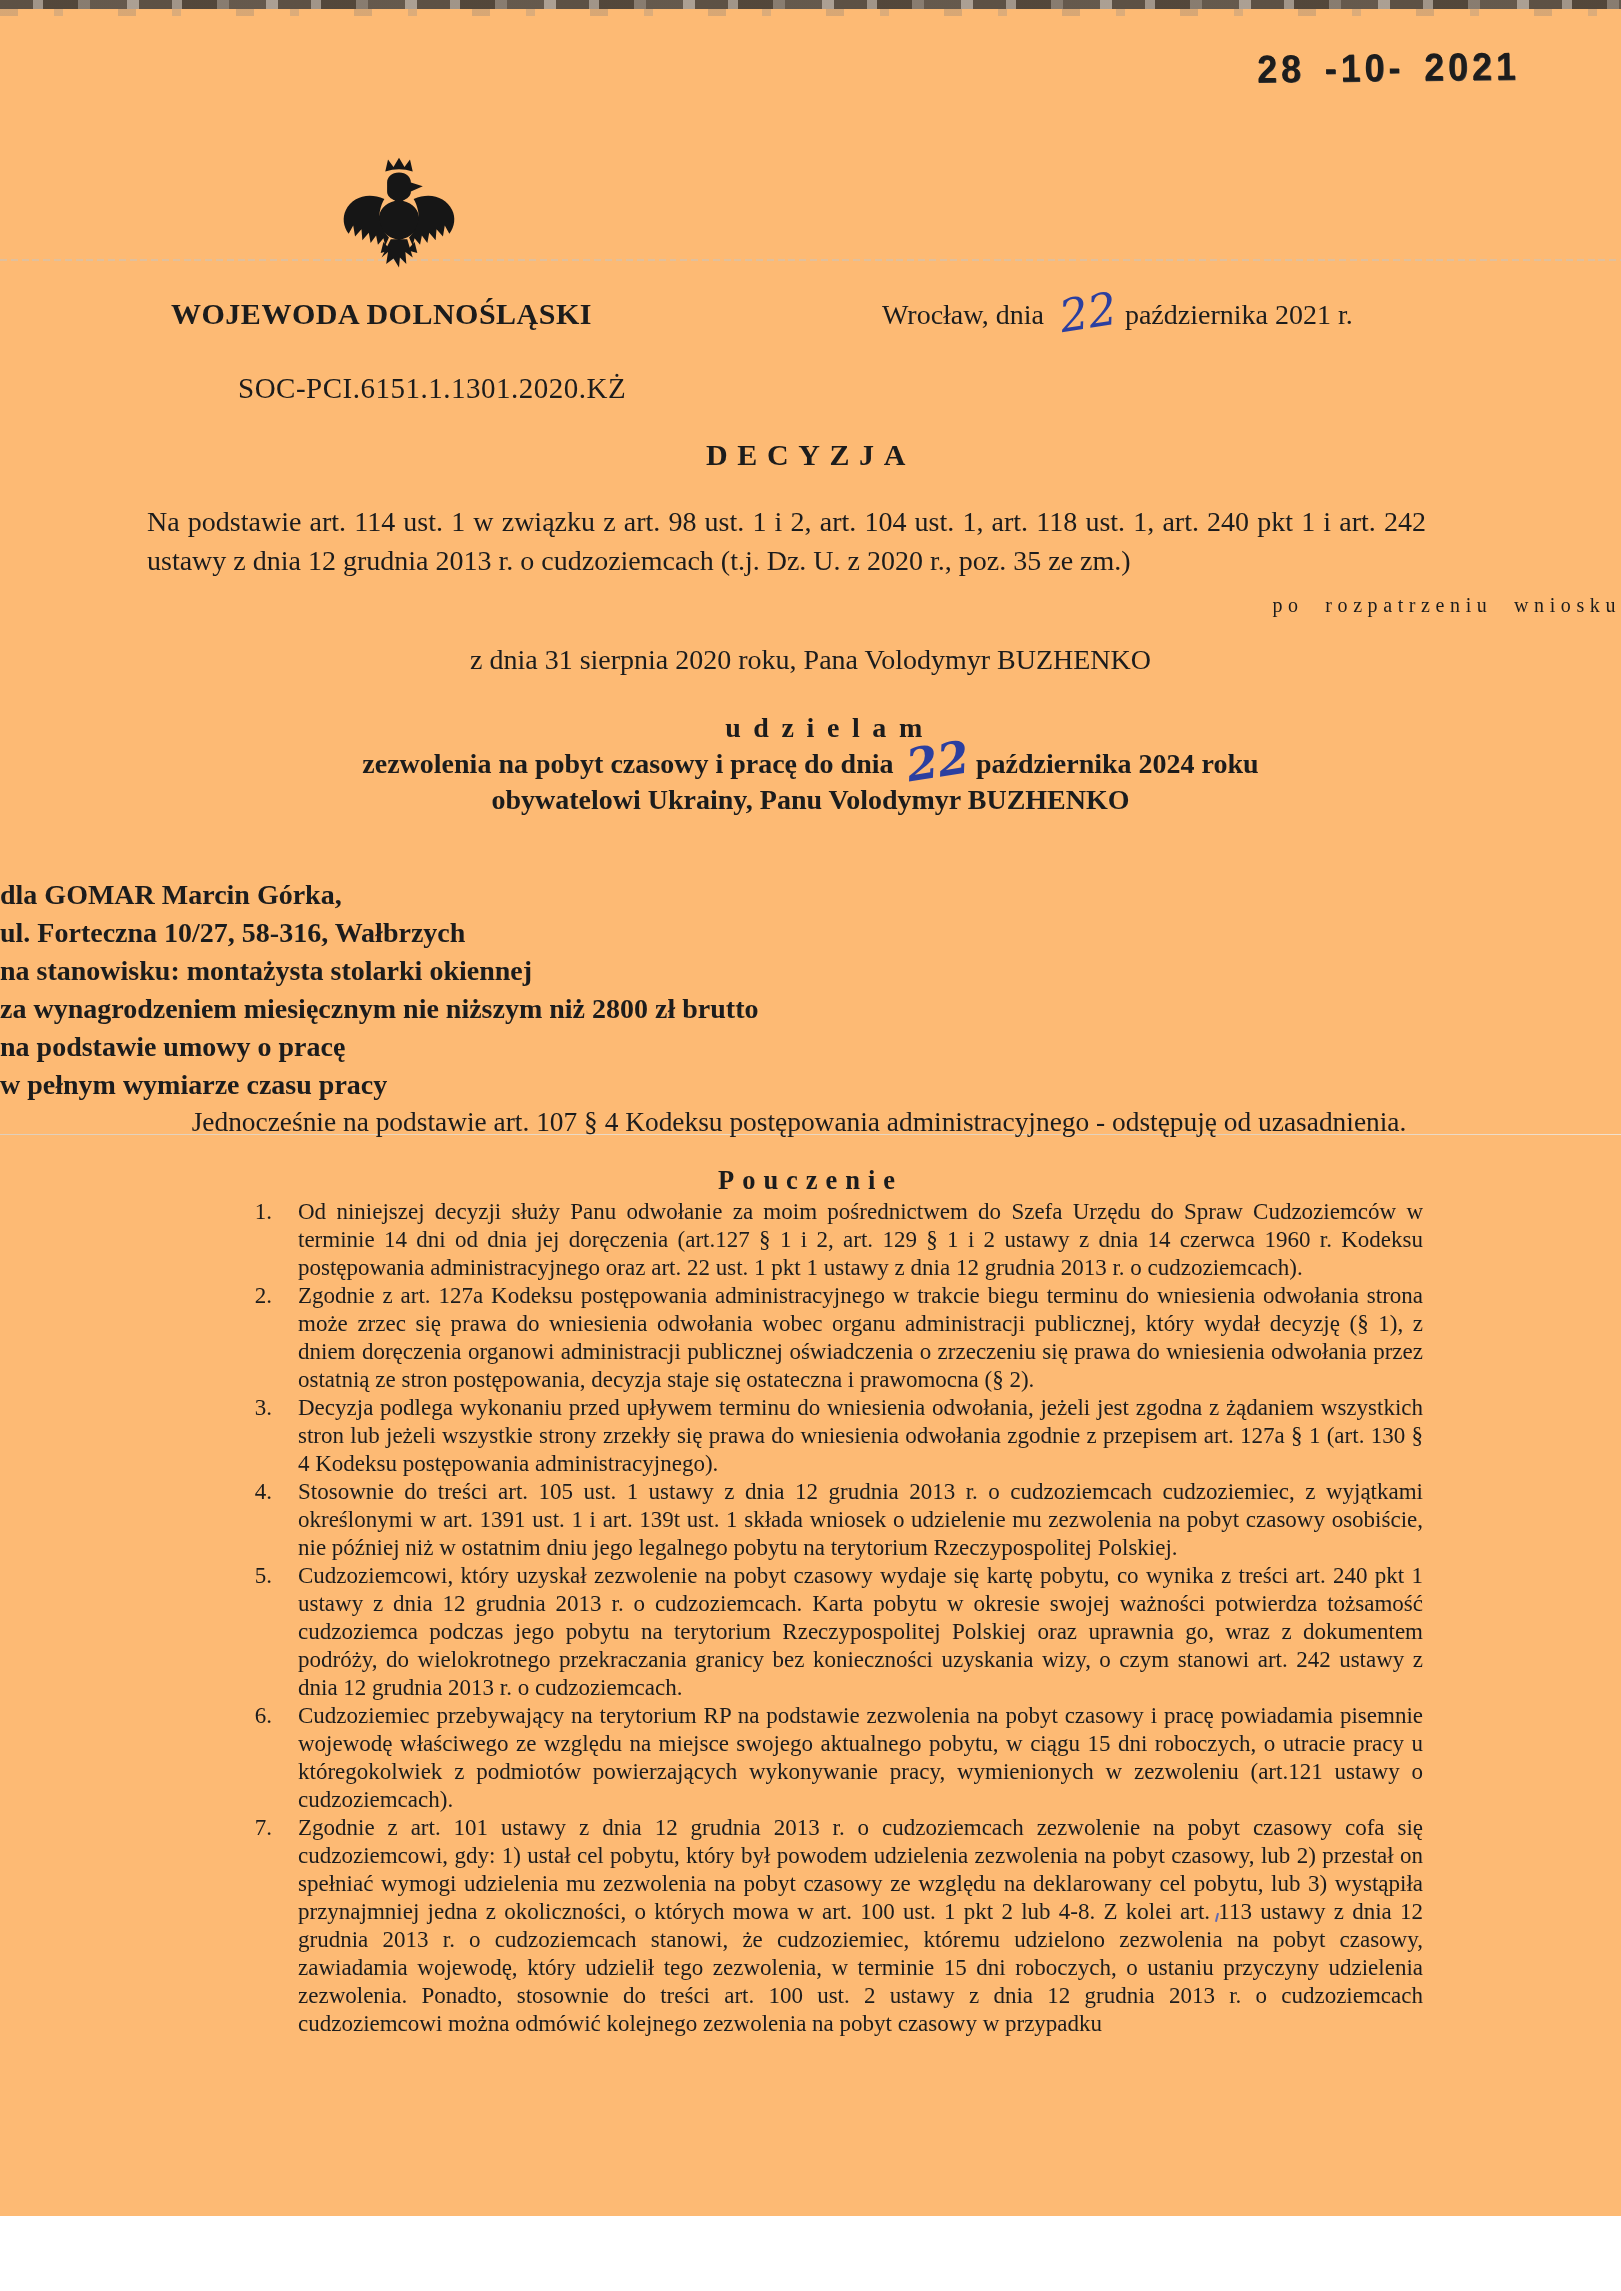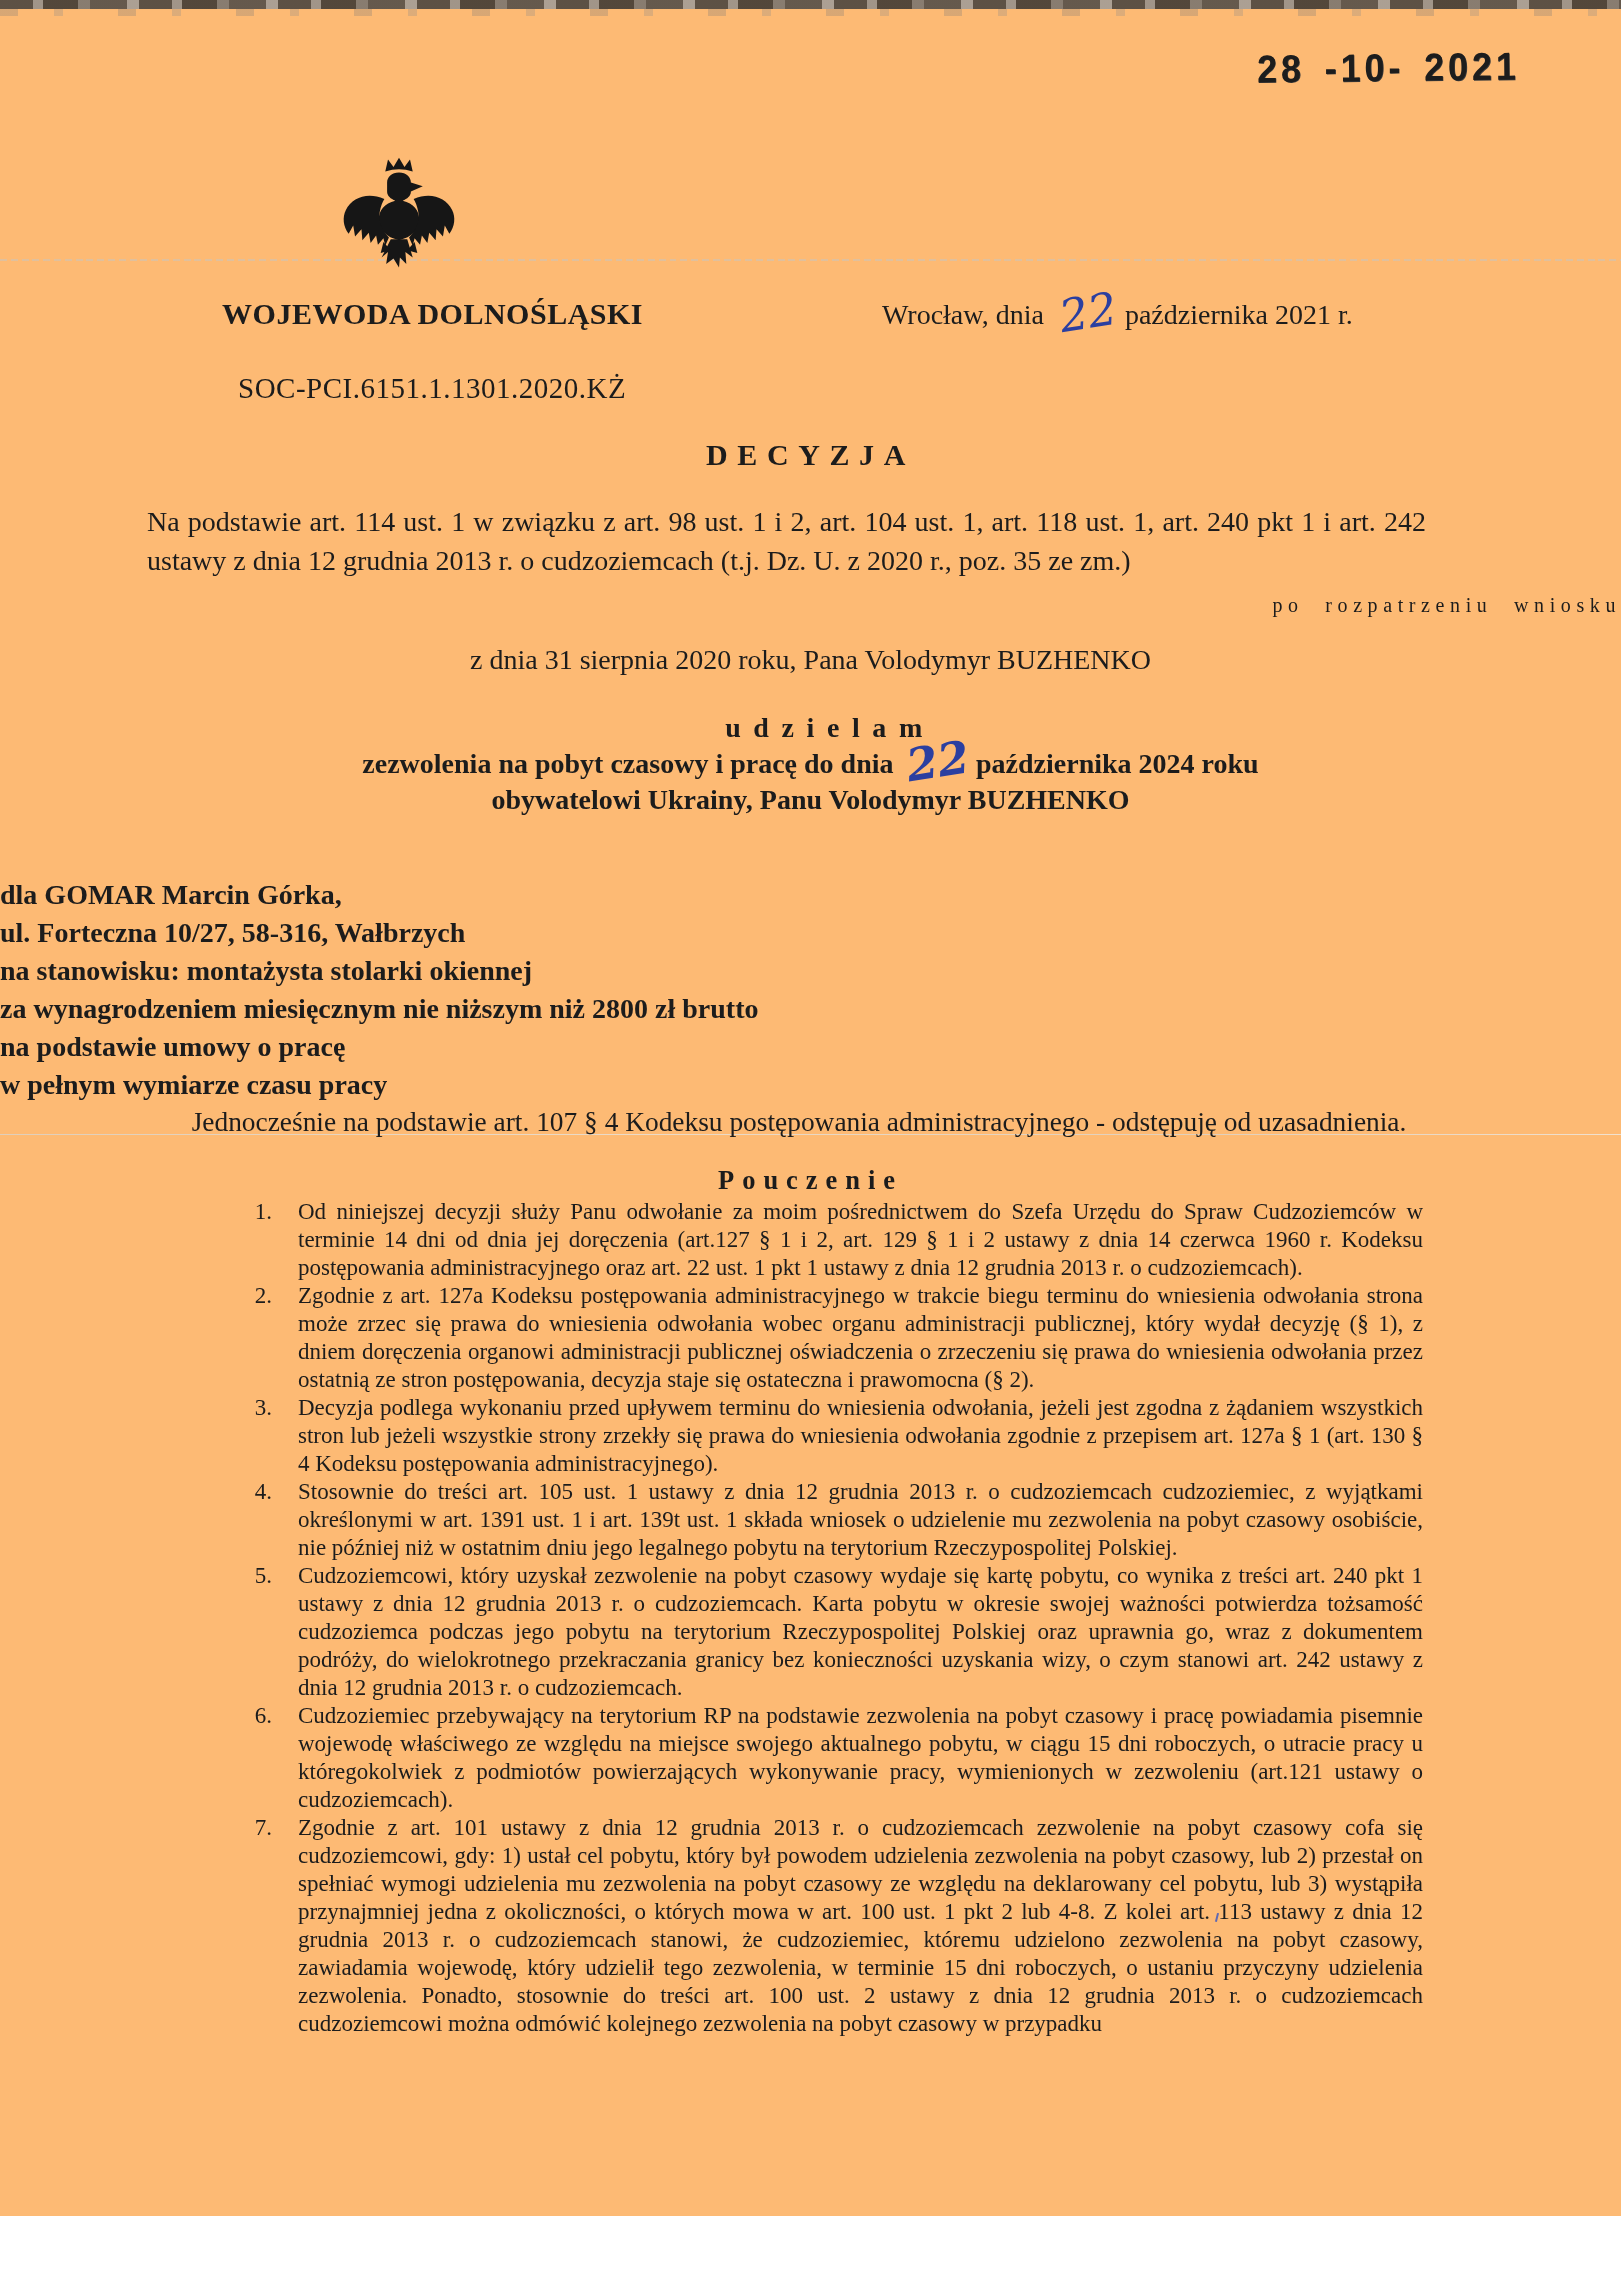--- a/index.html
+++ b/index.html
@@ -62,22 +62,22 @@
     font-family: "Liberation Sans", sans-serif;
     font-weight: bold; font-size: 36px; letter-spacing: 3.9px; word-spacing: 5.9px;
     color: #1d1d1d;
     transform: scaleY(1.08) rotate(-0.6deg);
     text-shadow: 0.6px 0.6px 0 #3c3c3c;
   }
 
   
   .emblem { position: absolute; top: 155px; left: 338px; }
   .authority {
-    position: absolute; top: 297px; left: 138px; width: 505px;
-    text-align: right; font-weight: bold; font-size: 30px; letter-spacing: 0.5px;
+    position: absolute; top: 297px; left: 129px; width: 505px;
+    text-align: center; font-weight: bold; font-size: 30px; letter-spacing: 0.5px;
   }
   .place-date {
     position: absolute; top: 299px; left: 882px; width: 568px;
     font-size: 28px; white-space: nowrap;
   }
   .case-number {
     position: absolute; top: 372px; left: 238px;
     font-size: 29px; letter-spacing: 0.5px;
   }
 

